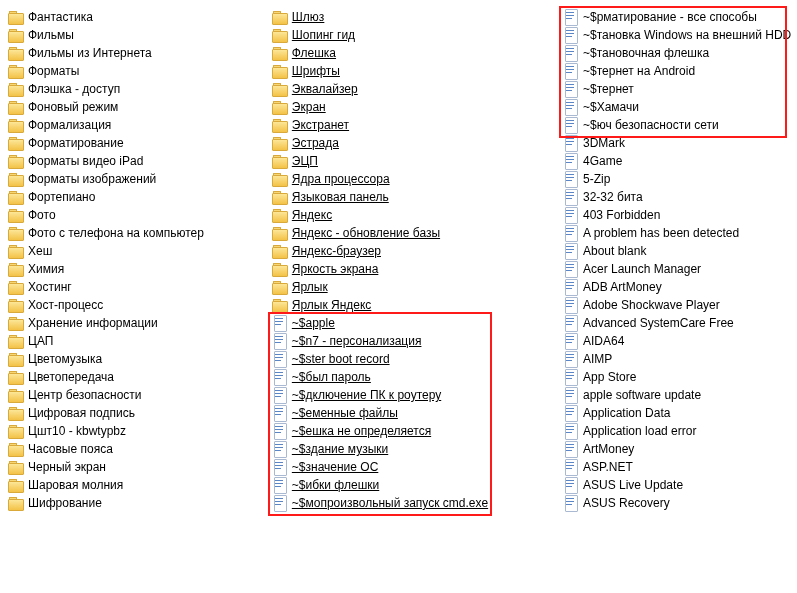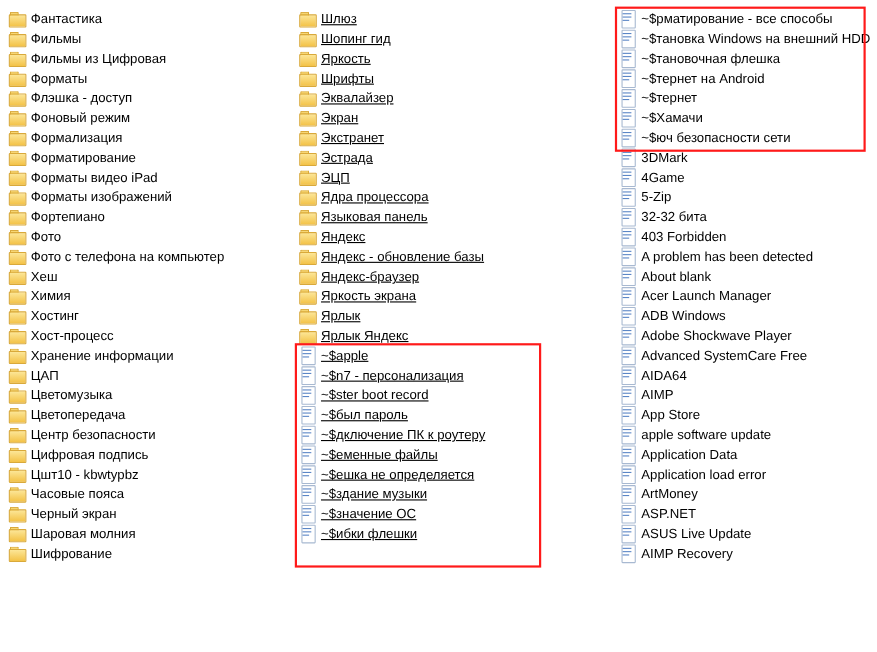--- a/index.html
+++ b/index.html
@@ -109,21 +109,21 @@
       <div class="item">
         <span class="icon icon-folder"></span>
         <span class="label">Фантастика</span>
       </div>
       <div class="item">
         <span class="icon icon-folder"></span>
         <span class="label">Фильмы</span>
       </div>
       <div class="item">
         <span class="icon icon-folder"></span>
-        <span class="label">Фильмы из Цифровая</span>
+        <span class="label">Фильмы из Интернета</span>
       </div>
       <div class="item">
         <span class="icon icon-folder"></span>
         <span class="label">Форматы</span>
       </div>
       <div class="item">
         <span class="icon icon-folder"></span>
         <span class="label">Флэшка - доступ</span>
       </div>
       <div class="item">
@@ -223,21 +223,21 @@
       <div class="item">
         <span class="icon icon-folder"></span>
         <span class="label">Шлюз</span>
       </div>
       <div class="item">
         <span class="icon icon-folder"></span>
         <span class="label">Шопинг гид</span>
       </div>
       <div class="item">
         <span class="icon icon-folder"></span>
-        <span class="label">Яркость</span>
+        <span class="label">Флешка</span>
       </div>
       <div class="item">
         <span class="icon icon-folder"></span>
         <span class="label">Шрифты</span>
       </div>
       <div class="item">
         <span class="icon icon-folder"></span>
         <span class="label">Эквалайзер</span>
       </div>
       <div class="item">
@@ -320,20 +320,24 @@
         <span class="icon icon-doc"></span>
         <span class="label">~$здание музыки</span>
       </div>
       <div class="item">
         <span class="icon icon-doc"></span>
         <span class="label">~$значение ОС</span>
       </div>
       <div class="item">
         <span class="icon icon-doc"></span>
         <span class="label">~$ибки флешки</span>
+      </div>
+      <div class="item">
+        <span class="icon icon-doc"></span>
+        <span class="label">~$мопроизвольный запуск cmd.exe</span>
       </div>
       <div class="redbox" style="top: 304px; left: -2px; width: 220px; height: 200px;"></div>
     </div>
   <div class="col col3" id="col2">
       <div class="item">
         <span class="icon icon-doc"></span>
         <span class="label">~$рматирование - все способы</span>
       </div>
       <div class="item">
         <span class="icon icon-doc"></span>
@@ -386,21 +390,21 @@
       <div class="item">
         <span class="icon icon-doc"></span>
         <span class="label">About blank</span>
       </div>
       <div class="item">
         <span class="icon icon-doc"></span>
         <span class="label">Acer Launch Manager</span>
       </div>
       <div class="item">
         <span class="icon icon-doc"></span>
-        <span class="label">ADB Windows</span>
+        <span class="label">ADB ArtMoney</span>
       </div>
       <div class="item">
         <span class="icon icon-doc"></span>
         <span class="label">Adobe Shockwave Player</span>
       </div>
       <div class="item">
         <span class="icon icon-doc"></span>
         <span class="label">Advanced SystemCare Free</span>
       </div>
       <div class="item">
@@ -434,17 +438,17 @@
       <div class="item">
         <span class="icon icon-doc"></span>
         <span class="label">ASP.NET</span>
       </div>
       <div class="item">
         <span class="icon icon-doc"></span>
         <span class="label">ASUS Live Update</span>
       </div>
       <div class="item">
         <span class="icon icon-doc"></span>
-        <span class="label">AIMP Recovery</span>
+        <span class="label">ASUS Recovery</span>
       </div>
       <div class="redbox" style="top: -2px; left: -2px; width: 224px; height: 128px;"></div>
     </div>
 </div>
 
 </body></html>

